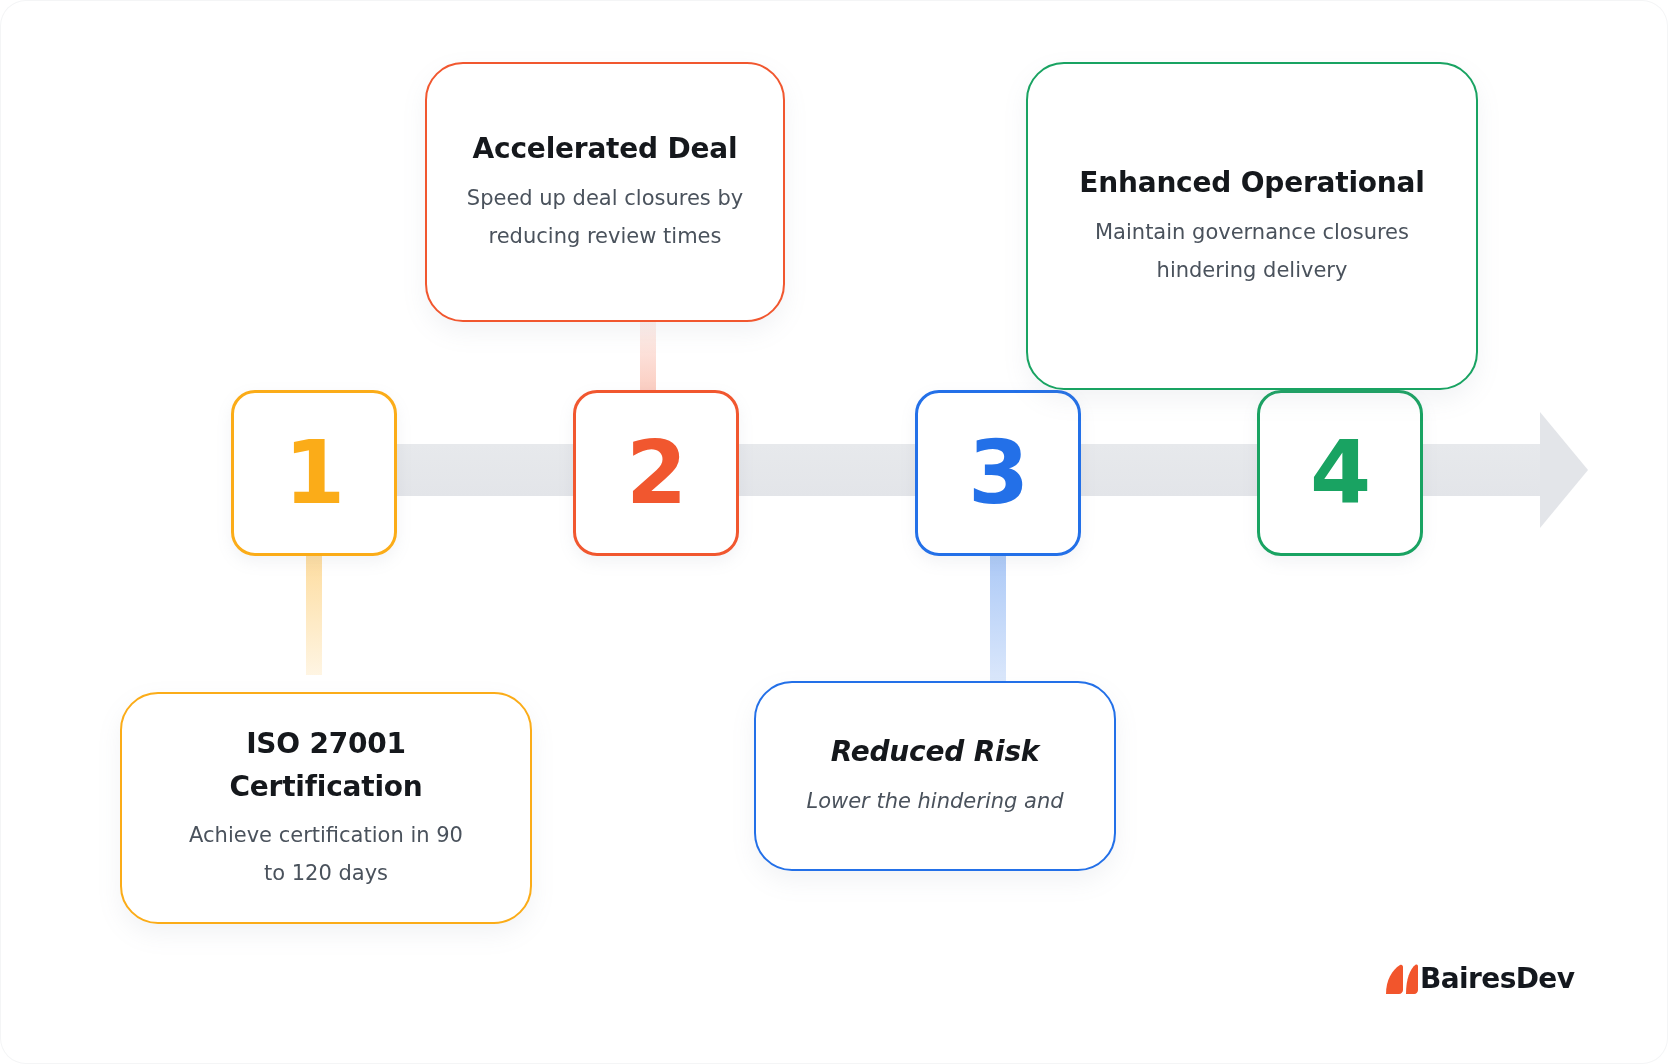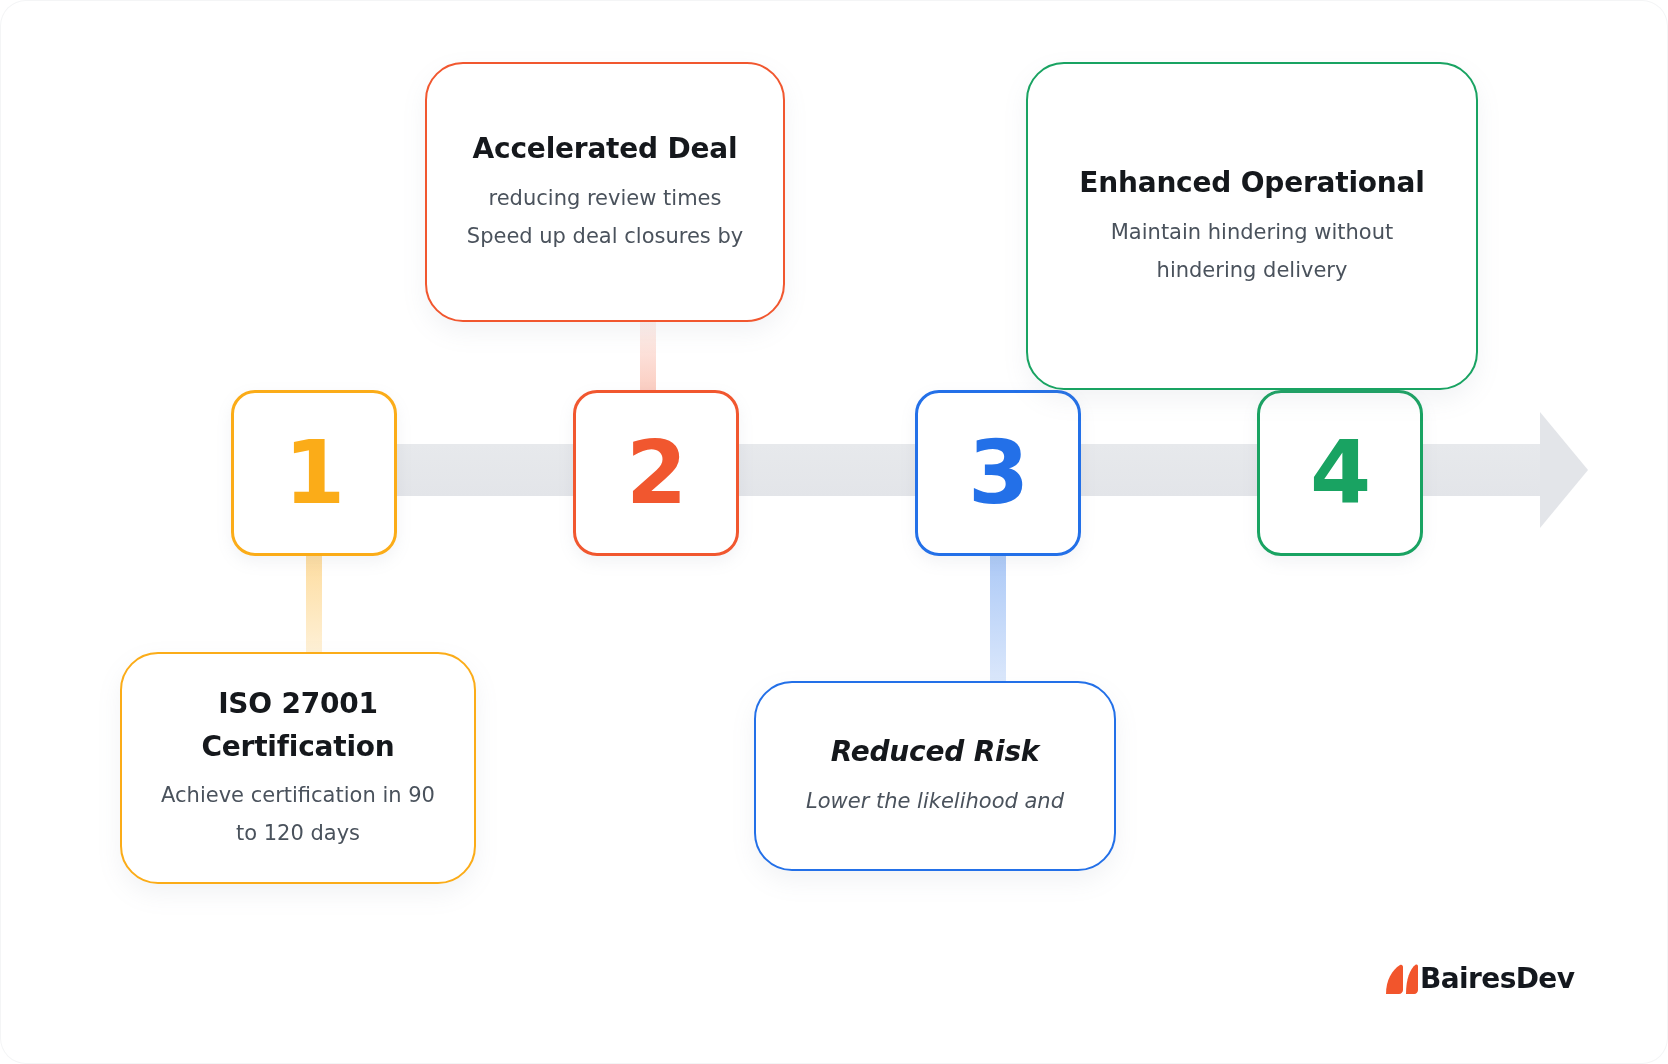--- a/index.html
+++ b/index.html
@@ -80,21 +80,21 @@
     border: 2px solid var(--accent, #999);
     border-radius: 38px;
     z-index: 4;
     display: flex; flex-direction: column;
     align-items: center; justify-content: center;
     text-align: center;
     padding: 8px 12px;
     box-sizing: border-box;
     box-shadow: 0 10px 24px rgba(125,135,155,.10);
   }
-  .card-1 { left: 120px;  top: 652px; width: 356px; height: 232px; }
+  .card-1 { left: 120px;  top: 692px; width: 412px; height: 232px; }
   .card-2 { left: 425px;  top: 62px;  width: 360px; height: 260px; }
   .card-3 { left: 754px;  top: 681px; width: 362px; height: 190px; font-style: italic; }
   .card-4 { left: 1026px; top: 62px;  width: 452px; height: 328px; }
 
   .card-title { color: #15181c; font-size: 28px; font-weight: 700; line-height: 1.52; letter-spacing: -0.2px; }
   .title-line { display: block; }
   .card-desc { margin-top: 9px; color: #4a525c; font-size: 21px; font-weight: 400; line-height: 1.8; }
   .desc-line { display: block; }
 
   
@@ -140,52 +140,52 @@
   <div class="step-group" style="--accent: #F1572F;">
     <div class="connector connector-2"></div>
     <div class="num-square square-2">
       <span class="num">2</span>
     </div>
     <div class="card card-2">
       <div class="card-title">
         <span class="title-line">Accelerated Deal</span>
       </div>
       <div class="card-desc">
+        <span class="desc-line">Speed up deal closures by</span>
         <span class="desc-line">reducing review times</span>
-        <span class="desc-line">Speed up deal closures by</span>
       </div>
     </div>
   </div>
 
   <div class="step-group" style="--accent: #2370E8;">
     <div class="connector connector-3"></div>
     <div class="num-square square-3">
       <span class="num">3</span>
     </div>
     <div class="card card-3">
       <div class="card-title">
         <span class="title-line">Reduced Risk</span>
       </div>
       <div class="card-desc">
-        <span class="desc-line">Lower the likelihood and</span>
+        <span class="desc-line">Lower the hindering and</span>
       </div>
     </div>
   </div>
 
   <div class="step-group" style="--accent: #19A362;">
     <div class="connector connector-4"></div>
     <div class="num-square square-4">
       <span class="num">4</span>
     </div>
     <div class="card card-4">
       <div class="card-title">
         <span class="title-line">Enhanced Operational</span>
       </div>
       <div class="card-desc">
-        <span class="desc-line">Maintain hindering without</span>
+        <span class="desc-line">Maintain governance closures</span>
         <span class="desc-line">hindering delivery</span>
       </div>
     </div>
   </div>
 
   <div class="logo">
     <svg width="34" height="30" viewBox="0 0 34 30">
       <path d="M2 30 C2 16 8 6 16 1 C17.6 0.1 19 1.2 19 3 L19 26 C19 28.3 17.2 30 15 30 Z" fill="#F2552C"></path>
       <path d="M22 30 C22 15 26 5 31.5 0.8 C33 -0.2 34 0.8 34 2.6 L34 26 C34 28.2 32.4 30 30.2 30 Z" fill="#F2552C"></path>
     </svg>

